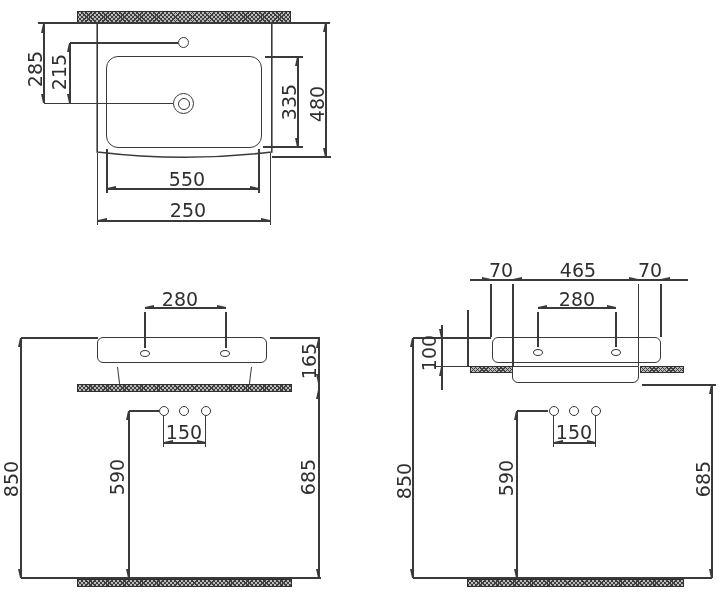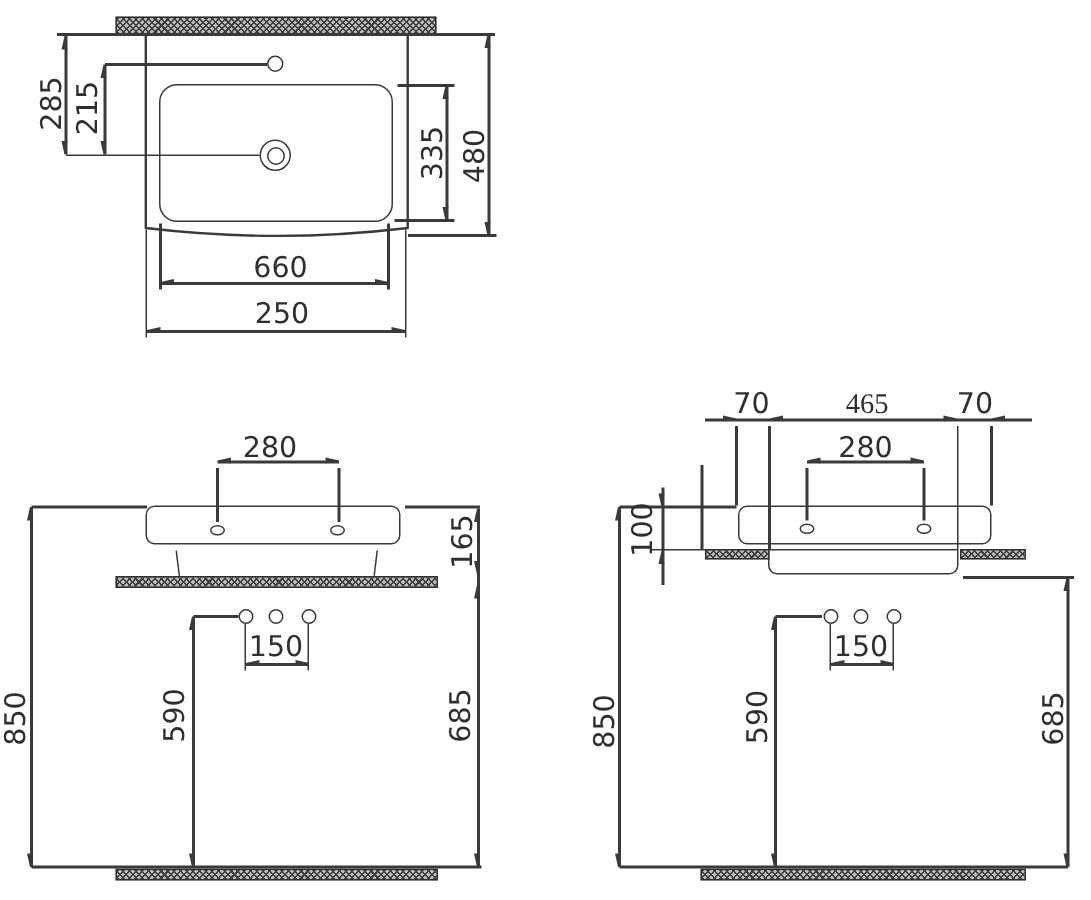--- a/index.html
+++ b/index.html
@@ -62,21 +62,21 @@
     <div class="v" style="left:325.3px;top:23px;height:134px;"></div>
     <div class="arr aU" style="left:323.4px;top:23px;"></div>
     <div class="arr aD" style="left:323.4px;top:148px;"></div>
     <span class="dim rot" style="left:317px;top:104px;">480</span>
 
     <div class="v" style="left:106.3px;top:149px;height:44px;"></div>
     <div class="v" style="left:258.3px;top:149px;height:44px;"></div>
     <div class="h" style="left:107px;top:188.3px;width:152px;"></div>
     <div class="arr aL" style="left:107px;top:186.4px;"></div>
     <div class="arr aR" style="left:250px;top:186.4px;"></div>
-    <span class="dim" style="left:187px;top:179px;">660</span>
+    <span class="dim" style="left:187px;top:179px;">550</span>
 
     <div class="v" style="left:96.6px;top:153px;height:72px;"></div>
     <div class="v" style="left:269.6px;top:153px;height:72px;"></div>
     <div class="h" style="left:98px;top:220.3px;width:172px;"></div>
     <div class="arr aL" style="left:98px;top:218.4px;"></div>
     <div class="arr aR" style="left:261px;top:218.4px;"></div>
     <span class="dim" style="left:188px;top:210px;">250</span>
   </div>
 
   <div>
@@ -143,21 +143,21 @@
     <div class="h" style="left:470px;top:279.3px;width:218px;"></div>
     <div class="v" style="left:490.3px;top:284px;height:53px;"></div>
     <div class="v" style="left:512.3px;top:284px;height:82px;"></div>
     <div class="v" style="left:637.7px;top:284px;height:82px;"></div>
     <div class="v" style="left:660.3px;top:284px;height:53px;"></div>
     <div class="arr aR" style="left:482px;top:277.4px;"></div>
     <div class="arr aL" style="left:513px;top:277.4px;"></div>
     <div class="arr aR" style="left:629px;top:277.4px;"></div>
     <div class="arr aL" style="left:661px;top:277.4px;"></div>
     <span class="dim" style="left:501px;top:270px;">70</span>
-    <span class="dim" style="left:578px;top:270px;font-family:Liberation Serif, serif;">465</span>
+    <span class="dim" style="left:578px;top:270px;">465</span>
     <span class="dim" style="left:650px;top:270px;">70</span>
 
     <div class="v" style="left:537.3px;top:312px;height:35px;"></div>
     <div class="v" style="left:615.3px;top:312px;height:35px;"></div>
     <div class="h" style="left:538px;top:307.3px;width:78px;"></div>
     <div class="arr aL" style="left:538px;top:305.4px;"></div>
     <div class="arr aR" style="left:607px;top:305.4px;"></div>
     <span class="dim" style="left:577px;top:299px;">280</span>
 
     <div class="h" style="left:413px;top:337.3px;width:78px;"></div>

